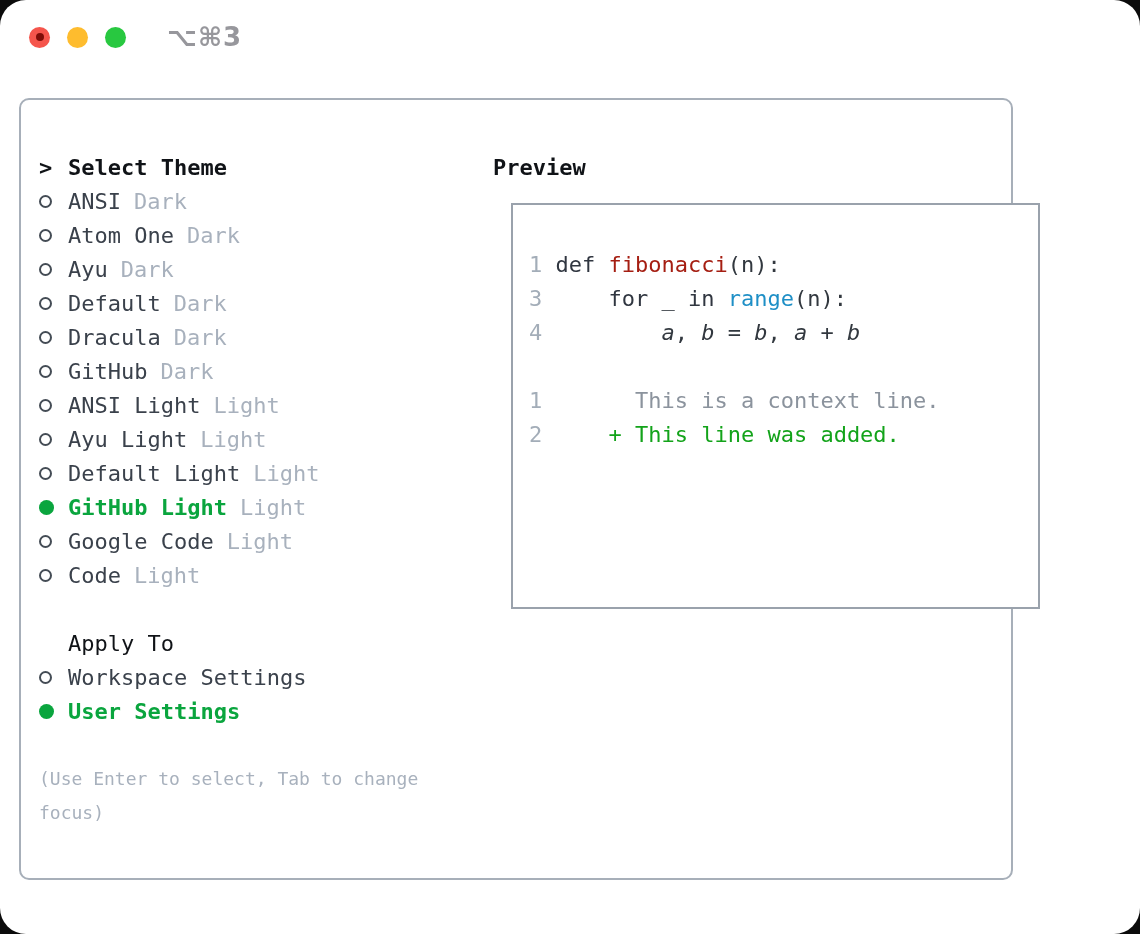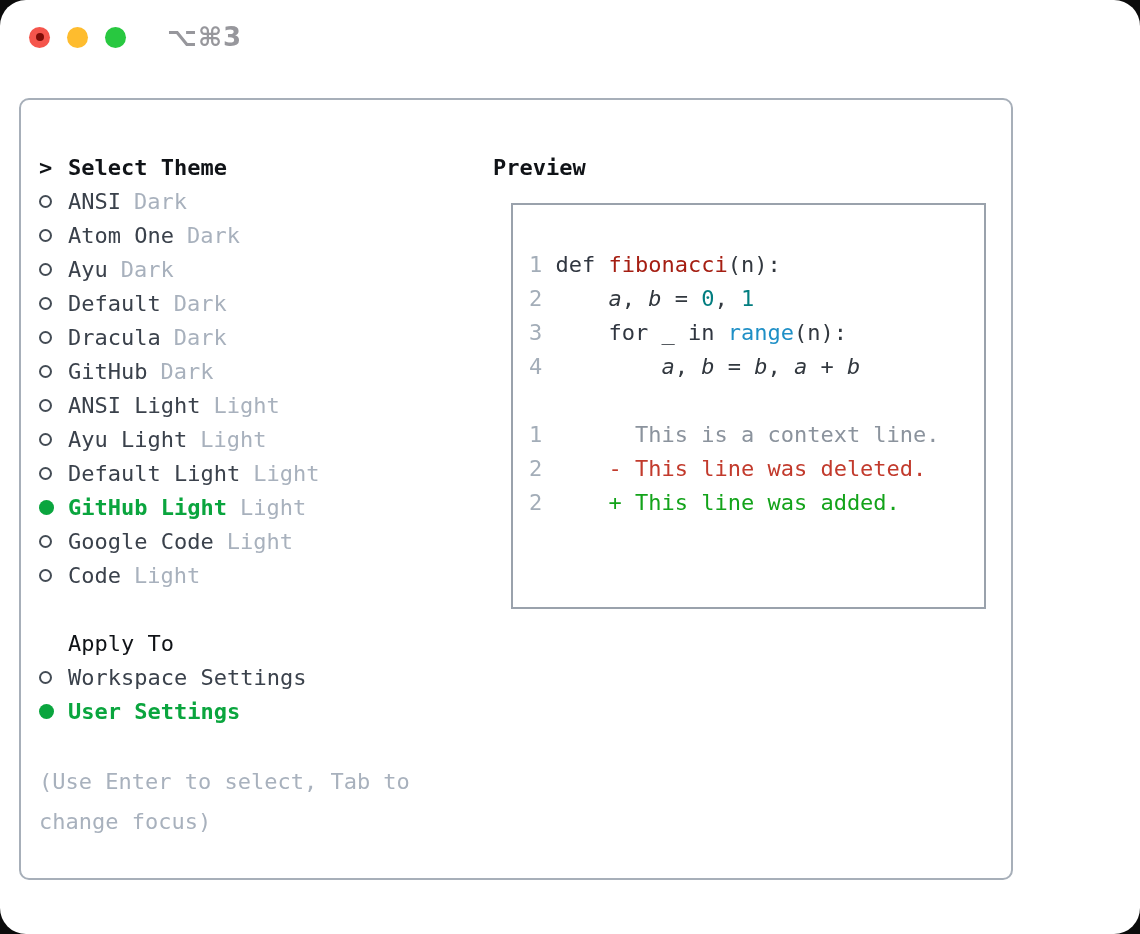--- a/index.html
+++ b/index.html
@@ -34,27 +34,27 @@
           font-size:22px; color:var(--item-text); }
   .marker { width:29px; display:inline-flex; align-items:center; flex:none; }
   .caret { font-weight:bold; color:var(--heading); font-size:22px; }
   .ring { width:13px; height:13px; border:2px solid var(--ring); border-radius:50%; }
   .dot  { width:15px; height:15px; background:var(--select-green); border-radius:50%; }
   .hdr  { font-weight:bold; color:var(--heading); }
   .label {}
   .sel .label { color:var(--select-green);font-weight:bold; }
   .tag { color:var(--tag-text); margin-left:13px; }
   .applyto-label { color:var(--heading); }
-  .hint { width:400px; font-size:22px; line-height:40px; color:var(--muted); }
+  .hint { width:400px; font-size:18px; line-height:34px; color:var(--muted); }
 
   
   .preview-title { position:absolute; left:472px; top:50px; height:34px;
         display:flex; align-items:center; font-size:22px; font-weight:bold;
         color:var(--heading); }
-  .preview-box { position:absolute; left:490px; top:103px; width:475px; height:406px;
+  .preview-box { position:absolute; left:490px; top:103px; width:529px; height:406px;
         border:2px solid var(--box-border); background:#fff;
         padding:47px 12px 0 16px; overflow:hidden; }
   .code-line { height:34px; white-space:pre; font-size:22px; display:block;
         color:var(--code-text); }
   .lineno { display:inline-block; width:2ch; color:var(--lineno); }
   .seg-pl  { color:var(--code-text); }
   .seg-kw  { color:var(--kw); }
   .seg-fn  { color:var(--fn-red); }
   .seg-num { color:var(--num-teal); }
   .seg-bi  { color:var(--builtin-blue); }
@@ -106,23 +106,21 @@
           <div class="lrow sel"><span class="marker"><span class="dot"></span></span><span class="label">User Settings</span></div>
         </div>
       <div class="lrow"></div>
       <div class="hint">(Use Enter to select, Tab to change focus)</div>
     </div>
 
     <div class="preview-title">Preview</div>
 
     <div class="preview-box" id="preview-box">
         <div class="code-line"><span class="lineno">1</span><span class="seg seg-kw">def </span><span class="seg seg-fn">fibonacci</span><span class="seg seg-pl">(n):</span></div>
-        <div class="code-line"><span class="lineno">2</span><span class="seg seg-pl">    </span><span class="seg seg-var">a</span><span class="seg seg-pl">, </span><span class="seg seg-var">b</span><span class="seg seg-pl"> = </span><span class="seg seg-num">0</span><span class="seg seg-pl">, </span><span class="seg seg-num">1</span></div>
         <div class="code-line"><span class="lineno">3</span><span class="seg seg-pl">    </span><span class="seg seg-kw">for</span><span class="seg seg-pl"> _ </span><span class="seg seg-kw">in</span><span class="seg seg-pl"> </span><span class="seg seg-bi">range</span><span class="seg seg-pl">(n):</span></div>
         <div class="code-line"><span class="lineno">4</span><span class="seg seg-pl">        </span><span class="seg seg-var">a</span><span class="seg seg-pl">, </span><span class="seg seg-var">b</span><span class="seg seg-pl"> = </span><span class="seg seg-var">b</span><span class="seg seg-pl">, </span><span class="seg seg-var">a</span><span class="seg seg-pl"> + </span><span class="seg seg-var">b</span></div>
         <div class="code-line"><span class="lineno"></span></div>
         <div class="code-line"><span class="lineno">1</span><span class="seg seg-ctx">      This is a context line.</span></div>
-        <div class="code-line"><span class="lineno">2</span><span class="seg seg-del">    - This line was deleted.</span></div>
         <div class="code-line"><span class="lineno">2</span><span class="seg seg-add">    + This line was added.</span></div>
       </div>
 
   </div>
 </div>
 
 </body></html>

